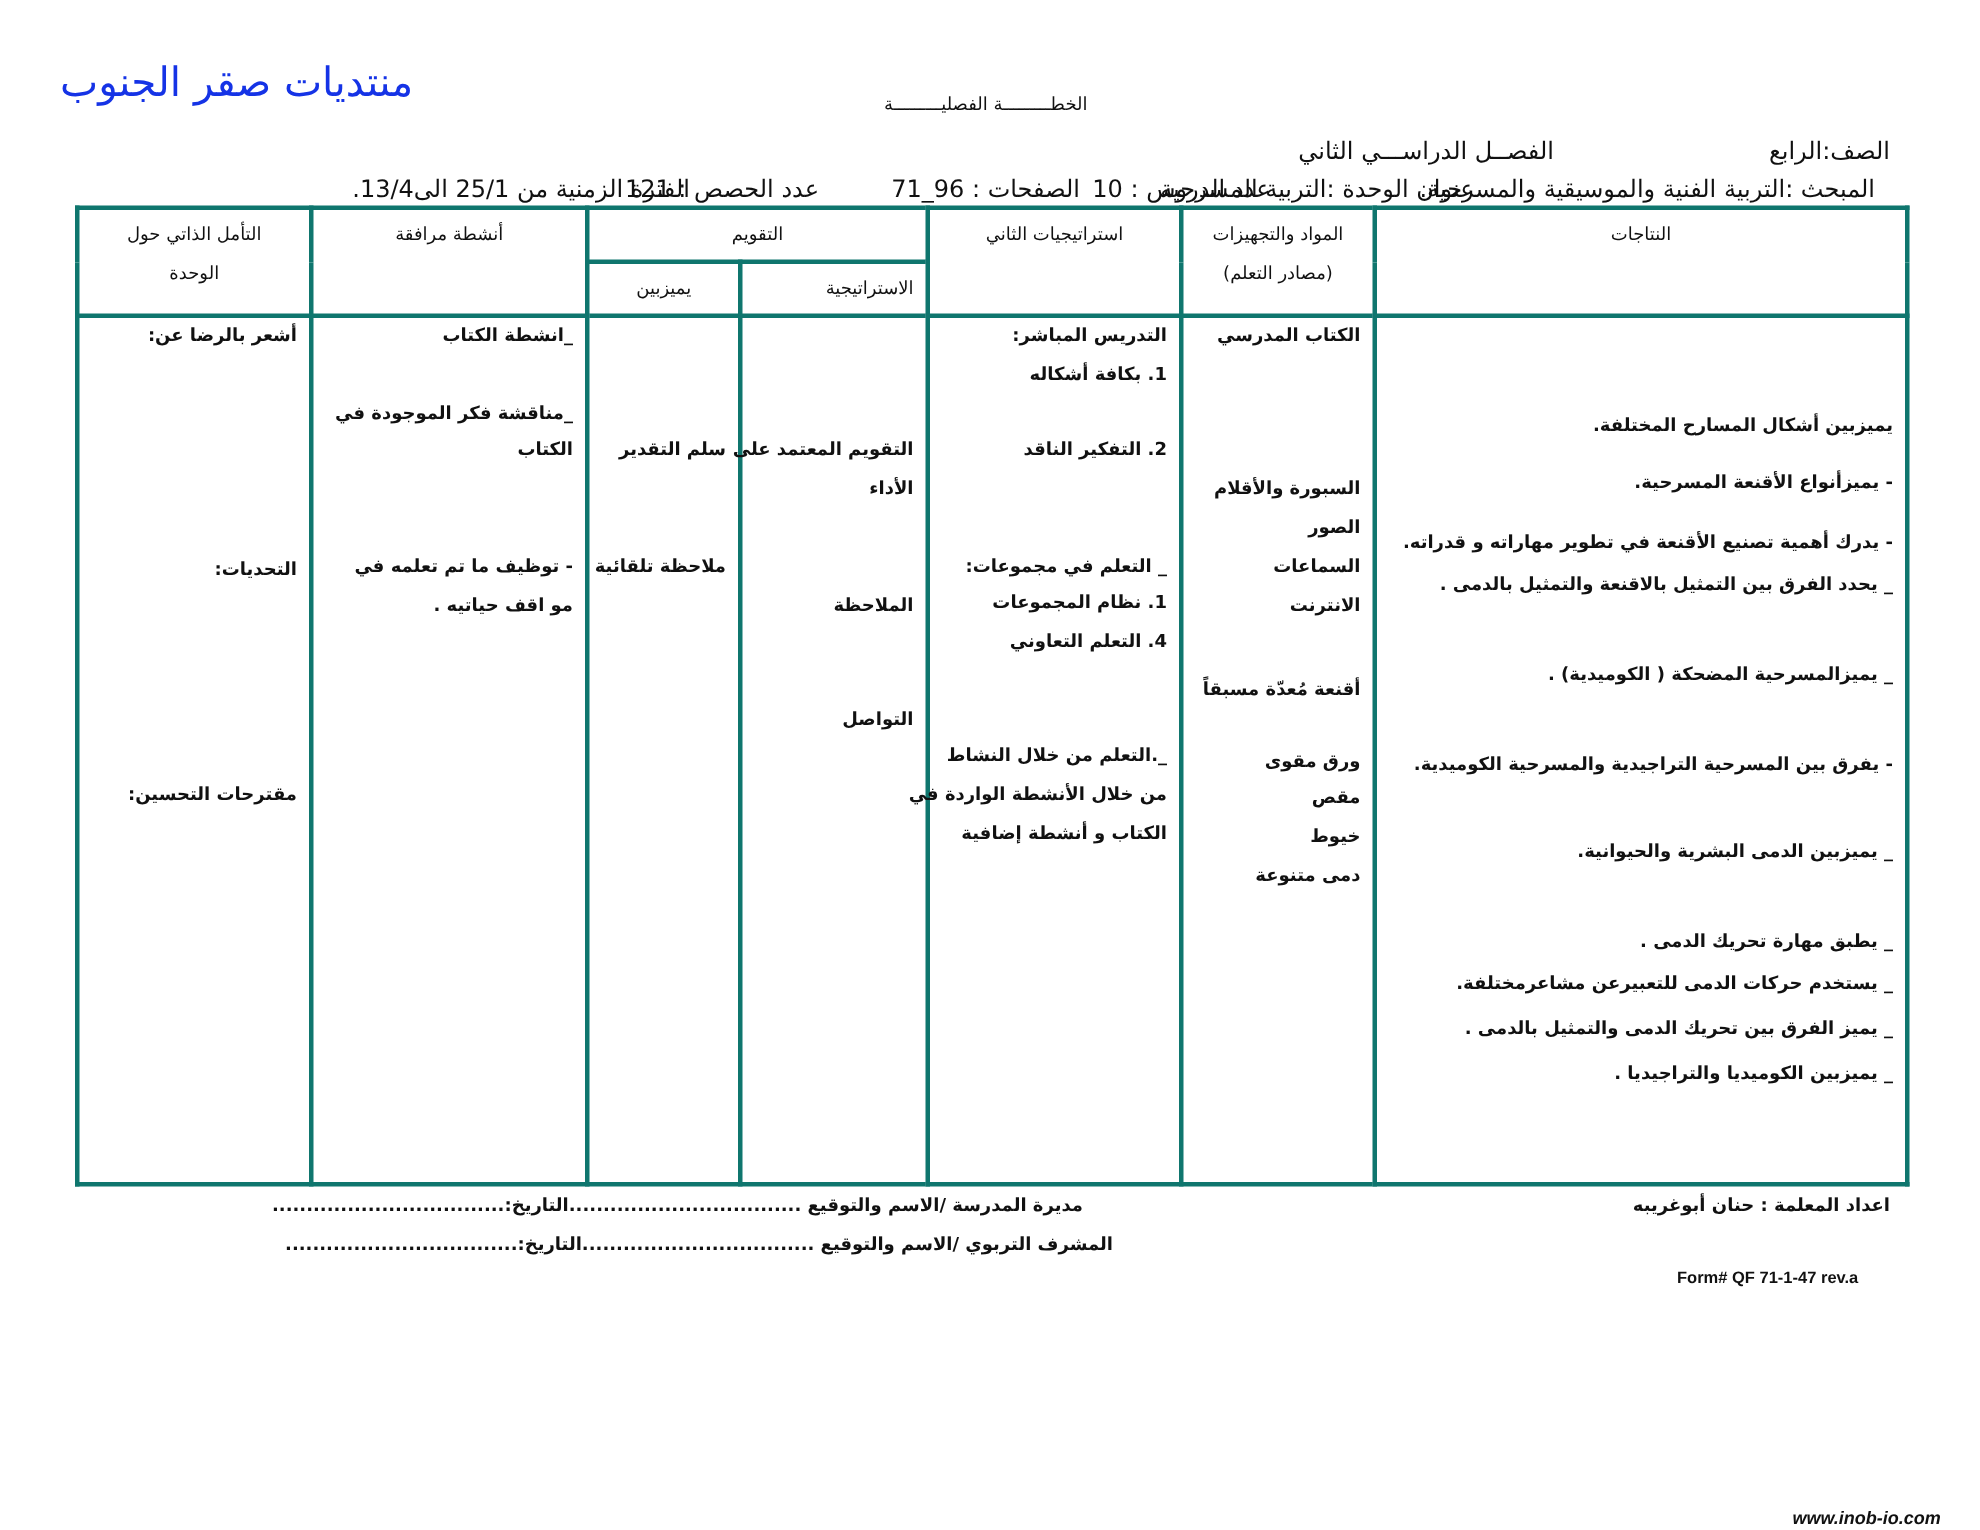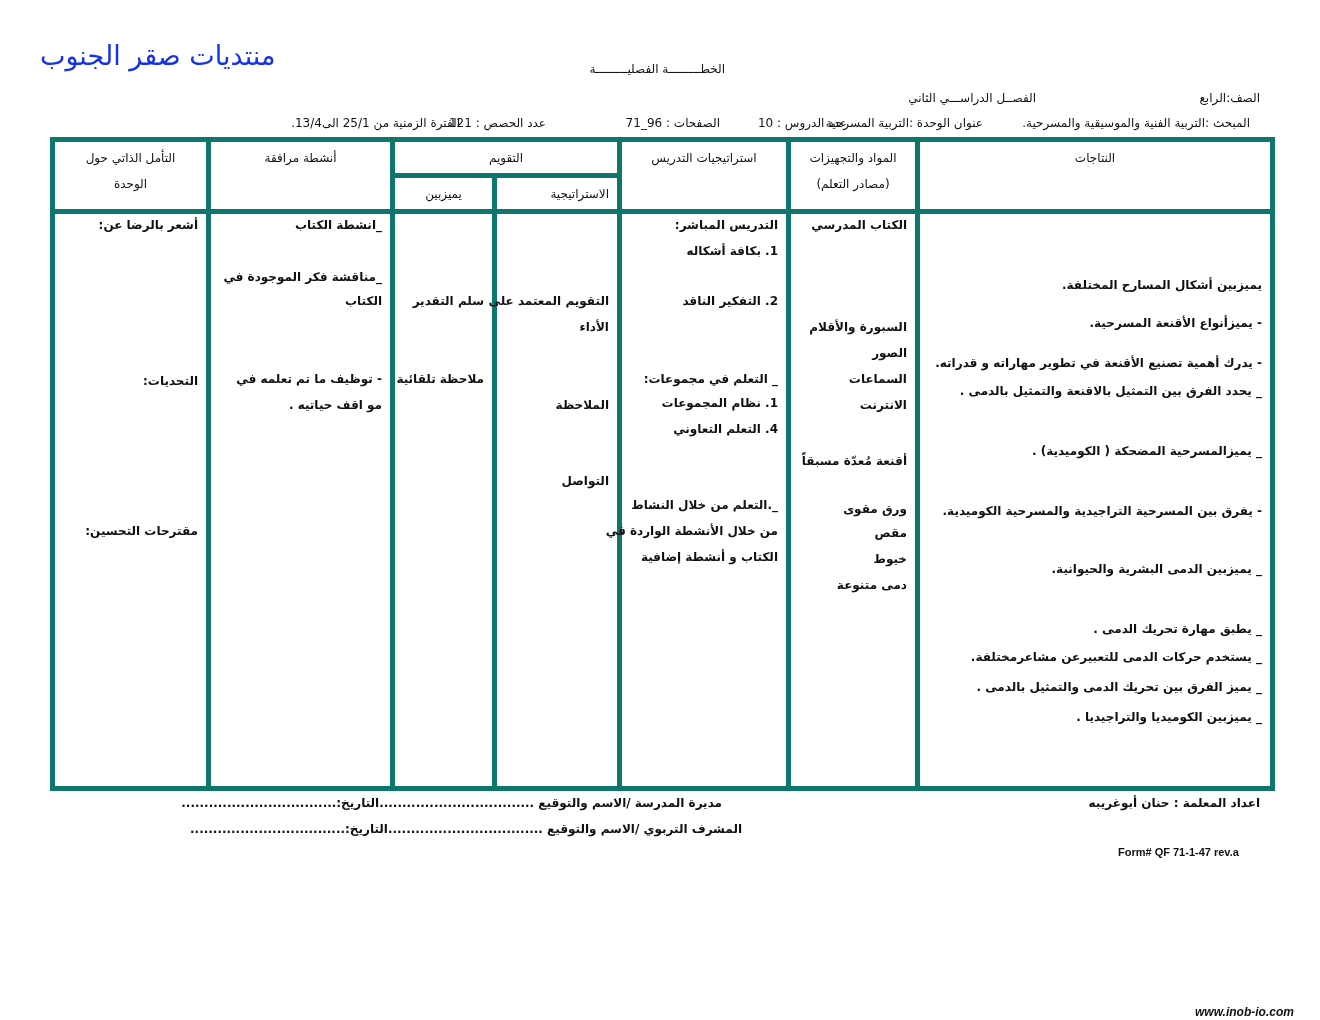--- a/index.html
+++ b/index.html
@@ -3,27 +3,27 @@
 <meta charset="utf-8">
 <style>
   html, body { margin:0; padding:0; }
   body {
     width:1320px; height:1020px; background:#ffffff; position:relative; overflow:hidden;
     font-family:"DejaVu Sans", sans-serif; color:#111;
   }
   .abs { position:absolute; }
   .brand { left:40px; top:40px; font-size:27px; color:#1533e6; font-family:"DejaVu Sans", sans-serif; direction:rtl; }
   .doc-title { left:480px; top:62px; width:245px; font-size:12px; direction:rtl; text-align:right; }
-  .info-line { font-size:12px; direction:rtl; white-space:nowrap; }
+  .info-line { font-size:16px; direction:rtl; white-space:nowrap; }
   table.plan {
     position:absolute; left:50px; top:137px; width:1220px; height:654px;
     border-collapse:collapse; direction:rtl; font-size:12px; table-layout:fixed;
   }
   table.plan td, table.plan th {
-    border:5px solid #0f766e; vertical-align:top; padding:0; font-weight:normal;
+    border:3px solid #0f766e; vertical-align:top; padding:0; font-weight:normal;
   }
   table.plan th { text-align:center; line-height:26px; padding-top:3px; }
   .cell { position:relative; height:100%; }
   .item { position:absolute; right:8px; white-space:nowrap; font-size:12px; font-weight:bold; }
   .sig { font-size:12px; direction:rtl; white-space:nowrap; font-weight:bold; }
   .form-no { left:1118px; top:846px; font-size:11px; font-weight:bold; font-family:"Liberation Sans", sans-serif; }
   .site { left:1195px; top:1005px; font-size:12px; font-weight:bold; font-style:italic; font-family:"Liberation Sans", sans-serif; }
 </style>
 </head>
 <body>
@@ -52,21 +52,21 @@
     <col style="width:184px">
     <col style="width:156px">
   </colgroup>
   <tbody>
       <tr style="height:36px">
     <th rowspan="2"><span>النتاجات</span></th>
     <th rowspan="2">
           <div>المواد والتجهيزات</div>
           <div>(مصادر التعلم)</div>
         </th>
-    <th rowspan="2"><span>استراتيجيات التدريس</span></th>
+    <th rowspan="2"><span>استراتيجيات الثاني</span></th>
     <th colspan="2"><span>التقويم</span></th>
     <th rowspan="2"><span>أنشطة مرافقة</span></th>
     <th rowspan="2">
           <div>التأمل الذاتي حول</div>
           <div>الوحدة</div>
         </th>
   </tr>
   <tr style="height:36px">
     <th style="text-align:right; padding-right:8px;"><span>الاستراتيجية</span></th>
     <th><span>يميزبين</span></th>

